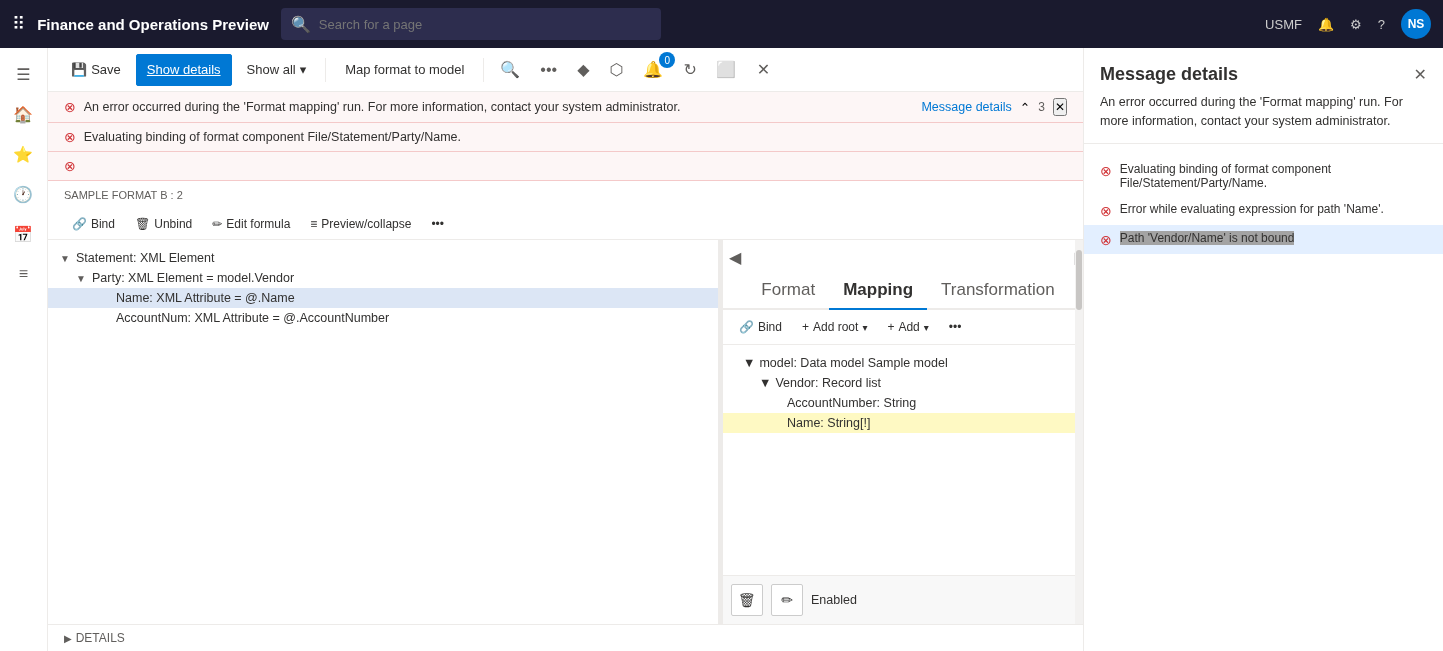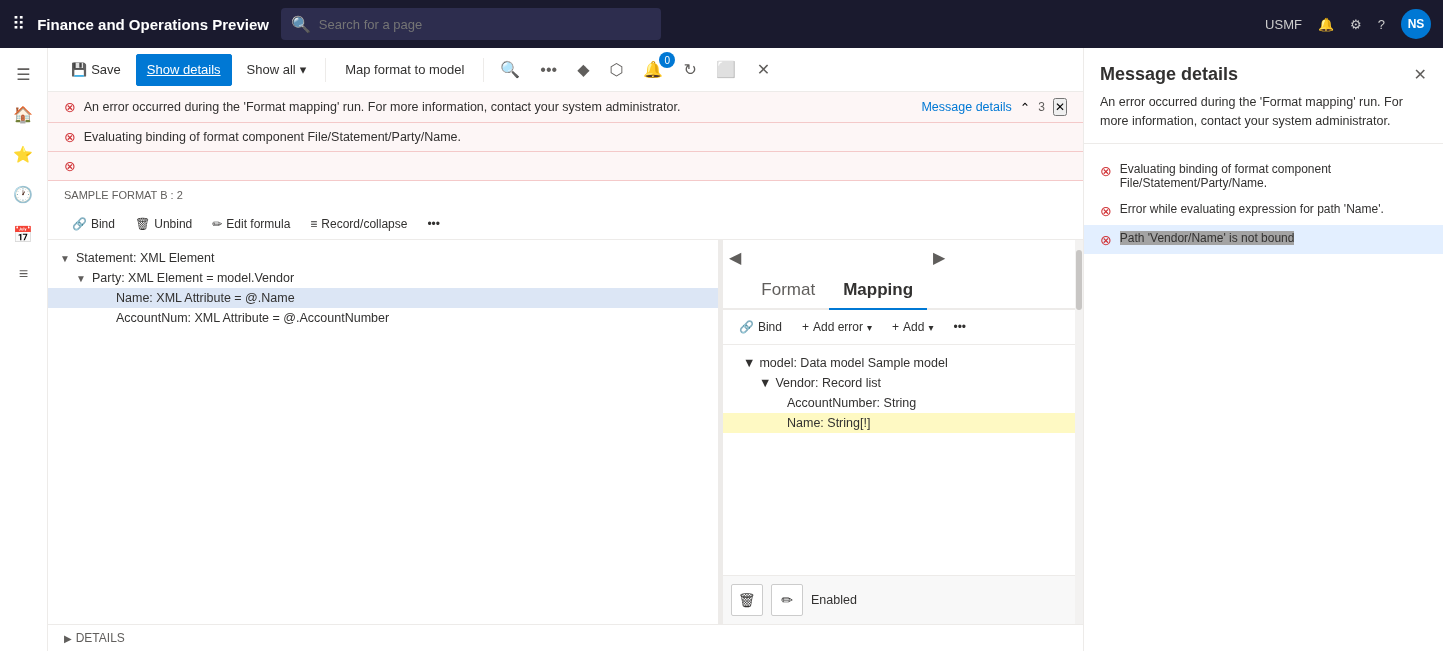--- a/index.html
+++ b/index.html
@@ -281,21 +281,21 @@
         <button class="dt-btn">
           <span>🗑</span>
           <span>Unbind</span>
         </button>
         <button class="dt-btn">
           <span>✏</span>
           <span>Edit formula</span>
         </button>
         <button class="dt-btn">
           <span>≡</span>
-          <span>Record/collapse</span>
+          <span>Preview/collapse</span>
         </button>
         <button class="dt-btn">•••</button>
         <div style="margin-left: auto; display: flex; align-items: center;">
         </div>
       </div>
 
       <div class="split-pane">
 
         <div class="left-pane">
           <div class="tree-item">
@@ -321,31 +321,32 @@
         </div>
 
         <div class="pane-divider"></div>
 
         <div class="right-pane">
 
           <div class="rpane-tabs">
             <span class="rpane-tab-arrow">◀</span>
             <div class="rpane-tab">Format</div>
             <div class="rpane-tab active">Mapping</div>
+            <div class="rpane-tab">Transformation</div>
             <span class="rpane-tab-arrow">▶</span>
           </div>
 
           <div class="mapping-toolbar">
             <button class="map-btn">
               <span>🔗</span>
               <span>Bind</span>
             </button>
             <button class="map-btn">
               <span>+</span>
-              <span>Add error</span>
+              <span>Add root</span>
               <span class="chevron">▾</span>
             </button>
             <button class="map-btn">
               <span>+</span>
               <span>Add</span>
               <span class="chevron">▾</span>
             </button>
             <button class="map-btn">•••</button>
           </div>
 

